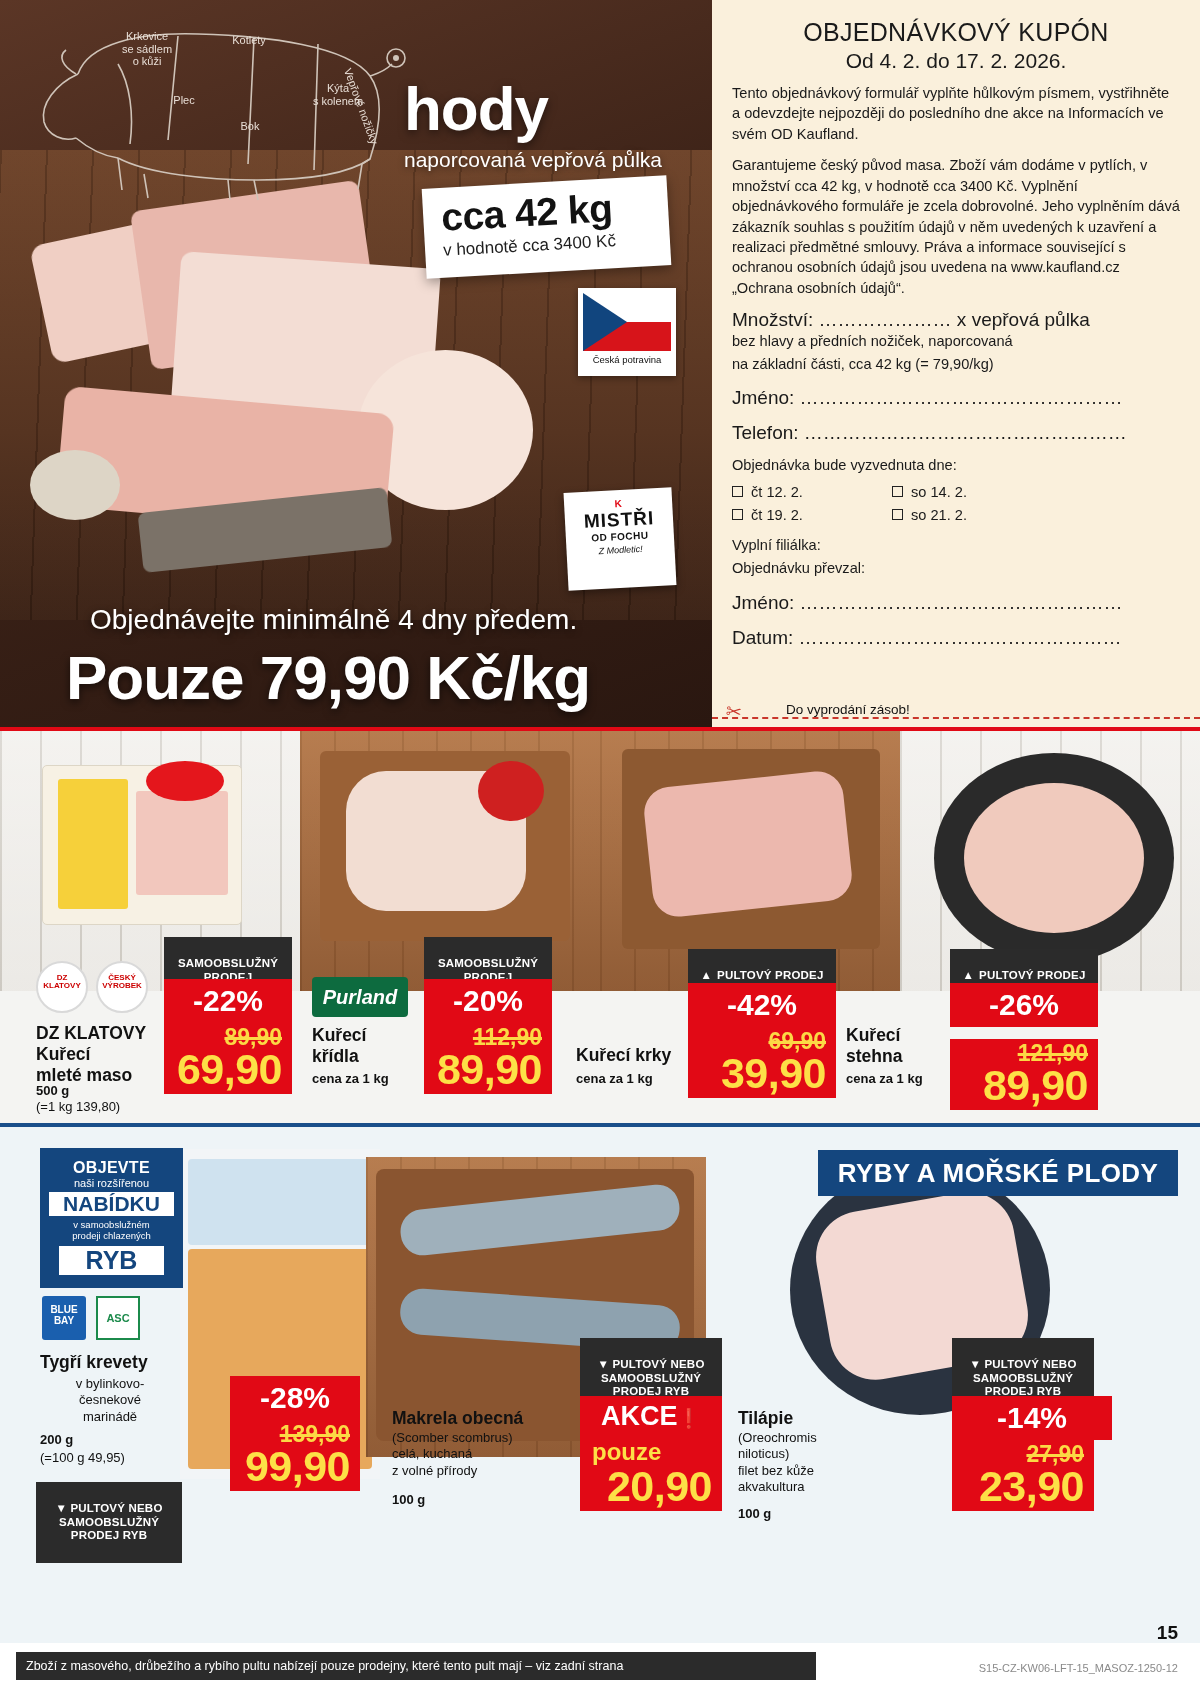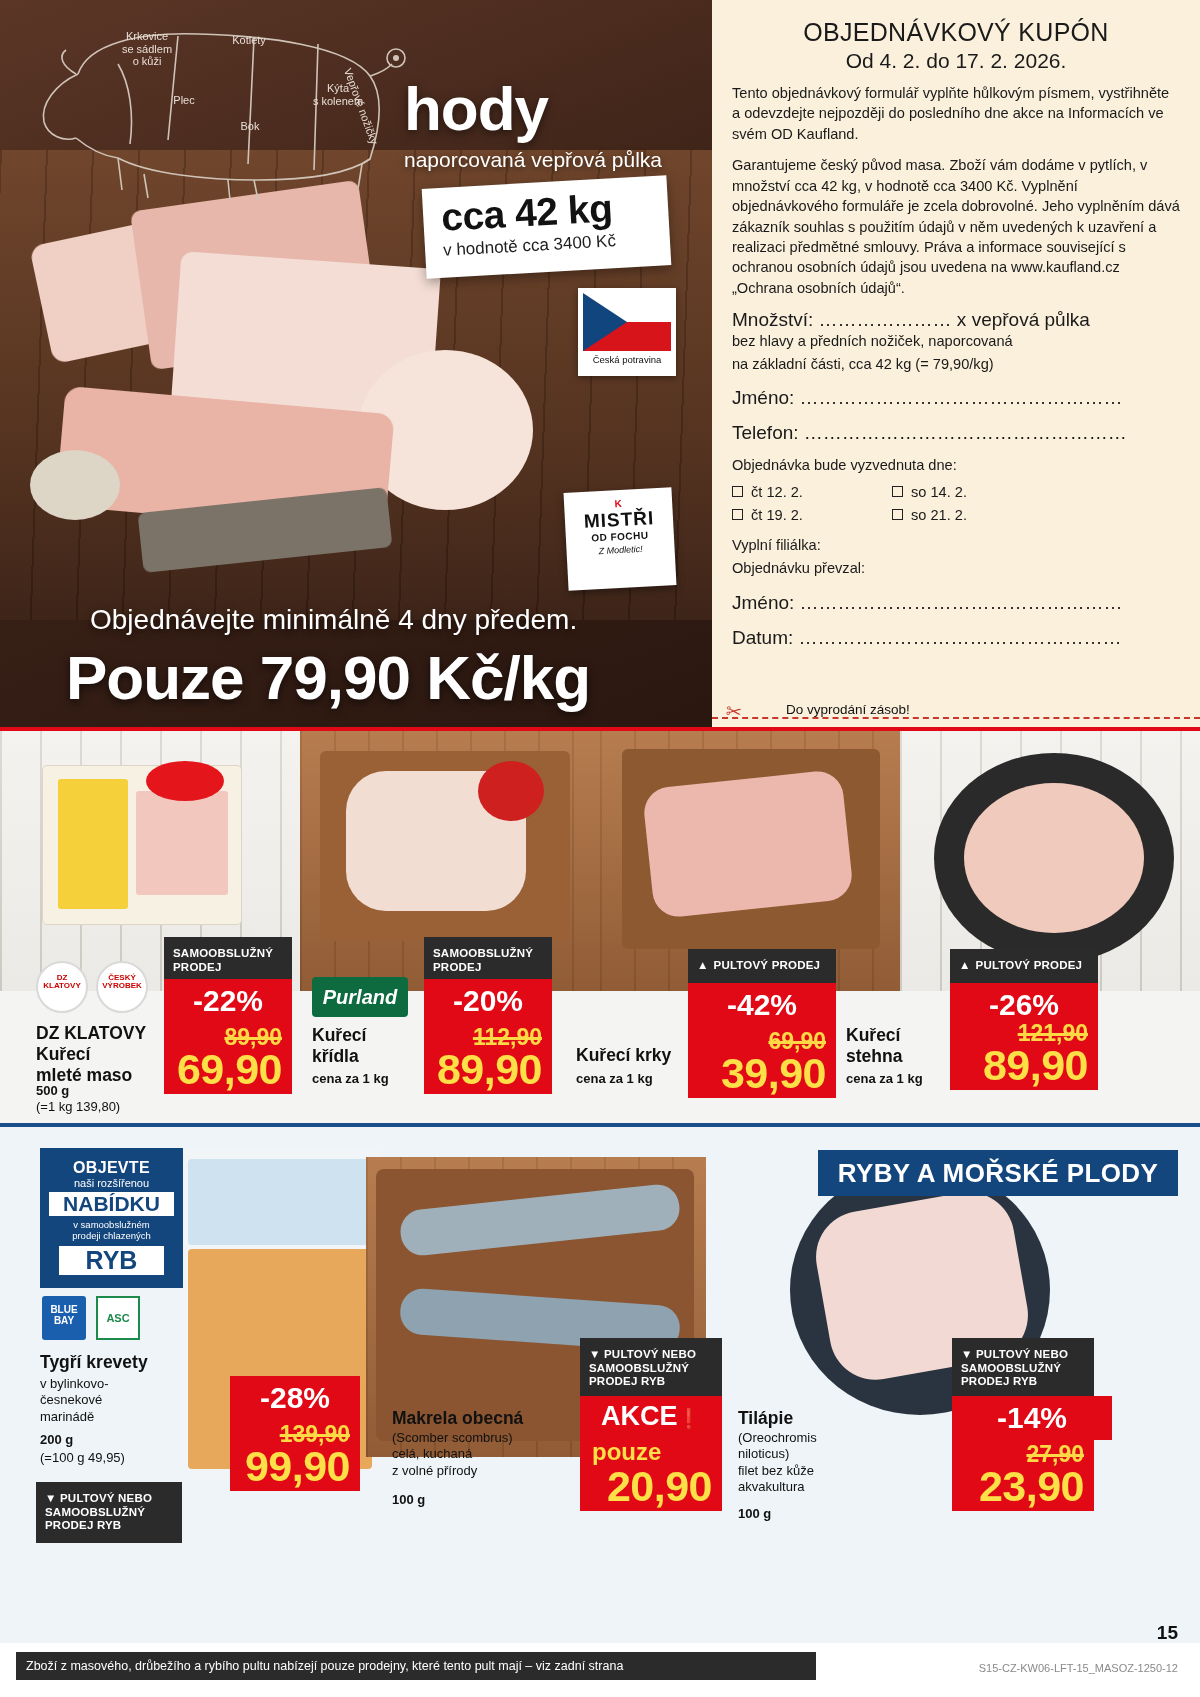--- a/index.html
+++ b/index.html
@@ -119,21 +119,21 @@
   .wood { background:
       repeating-linear-gradient(90deg, rgba(0,0,0,0.07) 0 2px, rgba(255,255,255,0.03) 2px 34px),
       linear-gradient(180deg,#b5794a,#8d5730);}
   .white-wood { background:
       repeating-linear-gradient(90deg, rgba(0,0,0,0.05) 0 2px, rgba(255,255,255,0.5) 2px 40px),
       linear-gradient(180deg,#e9e6e0,#d8d4cc);}
 
   .tag-dark {
     position:absolute; background:#2b2b2b; color:#fff;
     font-size:11.5px; font-weight:bold; line-height:1.18;
-    padding:10px 9px; letter-spacing:0.2px;
+    padding:20px 9px; letter-spacing:0.2px;text-align:center;
   }
   .tag-dark .chef { display:inline-block; margin-right:5px; }
   .disc {
     position:absolute; background:#e10915; color:#fff;
     font-weight:bold; text-align:center;
   }
   .disc-pct { font-size:30px; line-height:44px; }
   .price-box {
     position:absolute; background:#e10915; color:#fde047; text-align:right;
     padding:2px 10px 4px 12px;
@@ -374,21 +374,21 @@
     <div class="old-price">69,90</div>
     <div class="new-price">39,90</div>
   </div>
   <div class="pname" style="left:576px;top:314px;width:112px;">Kuřecí krky</div>
   <div class="pmeta" style="left:576px;top:340px;">cena za 1 kg</div>
 
   <div class="tag-dark" style="left:950px;top:218px;width:148px;"><span class="chef">▲</span><span>PULTOVÝ PRODEJ</span></div>
   <div class="disc" style="left:950px;top:252px;width:148px;height:44px;">
       <div class="disc-pct">-26%</div>
     </div>
-  <div class="price-box" style="left:950px;top:288px;width:148px;">
+  <div class="price-box" style="left:950px;top:308px;width:148px;">
     <div class="old-price">121,90</div>
     <div class="new-price">89,90</div>
   </div>
   <div class="pname" style="left:846px;top:294px;width:104px;white-space:pre-line;">Kuřecí
 stehna</div>
   <div class="pmeta" style="left:846px;top:340px;">cena za 1 kg</div>
 </div>
 
 <div class="band-fish">
   <div class="ph-photo" style="left:180px;top:22px;width:200px;height:330px;background:#f2f5f7;">
@@ -413,21 +413,21 @@
   <div class="o2">naši rozšířenou</div>
   <div class="o3">NABÍDKU</div>
   <div class="o4" style="white-space:pre-line;">v samoobslužném
 prodeji chlazených</div>
   <div class="o5">RYB</div>
 </div>
 <div class="bluebay" style="left:42px;top:1296px;">BLUE BAY</div>
 <div class="asc" style="left:96px;top:1296px;">ASC</div>
 
 <div class="pname" style="position:absolute;left:40px;top:1352px;width:140px;">Tygří krevety</div>
-<div class="pmeta reg" style="position:absolute;left:40px;top:1376px;width:140px;white-space:pre-line;">v bylinkovo-
+<div class="pmeta reg" style="position:absolute;left:40px;top:1376px;width:140px;white-space:pre-line;text-align:center;">v bylinkovo-
 česnekové
 marinádě</div>
 <div class="pmeta" style="position:absolute;left:40px;top:1432px;">200 g</div>
 <div class="pmeta reg" style="position:absolute;left:40px;top:1450px;">(=100 g 49,95)</div>
 <div class="tag-dark" style="left:36px;top:1482px;width:146px;"><span>▼</span> <span>PULTOVÝ NEBO SAMOOBSLUŽNÝ PRODEJ RYB</span></div>
 <div class="disc" style="left:230px;top:1376px;width:130px;height:44px;">
     <div class="disc-pct">-28%</div>
   </div>
 <div class="price-box" style="left:230px;top:1420px;width:130px;">
   <div class="old-price">139,90</div>

